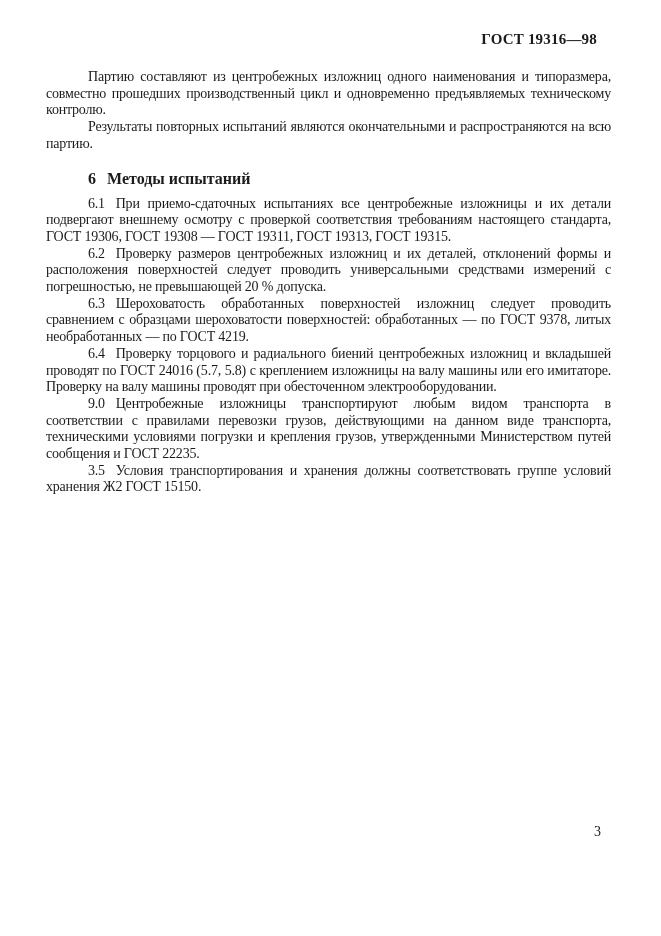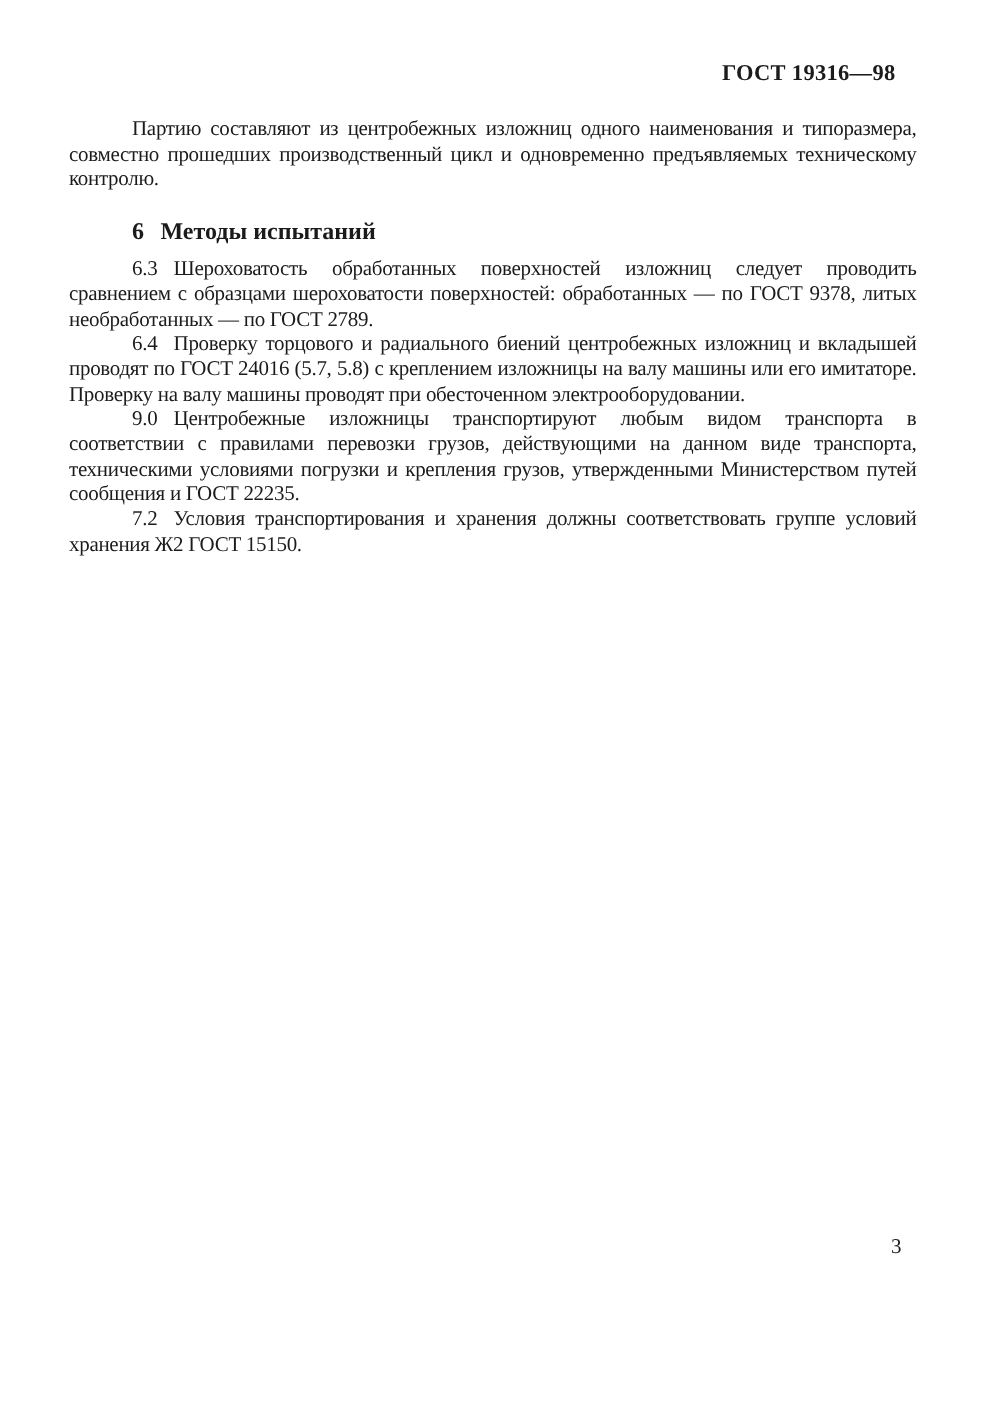--- a/index.html
+++ b/index.html
@@ -11,21 +11,21 @@
     position: relative;
     width: 661px;
     height: 936px;
     background: #ffffff;
     font-family: "Liberation Serif", "DejaVu Serif", serif;
     color: #1b1b1b;
     overflow: hidden;
     box-sizing: border-box;
   }
   .running-header {
-    padding: 42px 64px 0 46px;
+    padding: 32px 64px 0 46px;
     text-align: right;
     font-weight: bold;
     font-size: 15px;
     line-height: 15px;
     letter-spacing: 0.2px;
   }
   .doc-body {
     padding: 22px 50px 0 46px;
     font-size: 14px;
     line-height: 16.7px;
@@ -66,34 +66,37 @@
 
   <div class="running-header">
     <span>ГОСТ 19316—98</span>
   </div>
 
   <main class="doc-body">
 
     <p class="para">Партию составляют из центробежных изложниц одного наименования и типоразмера, совместно прошедших производственный цикл и одновременно предъявляемых техническому контролю.</p>
 
 
+    <p class="para">Результаты повторных испытаний являются окончательными и распространяются на всю партию.</p>
 
     <h2 class="section-heading">
       <span class="sec-num">6</span><span>Методы испытаний</span>
     </h2>
 
+    <p class="para"><span class="clause-num">6.1 </span><span>При приемо-сдаточных испытаниях все центробежные изложницы и их детали подвергают внешнему осмотру с проверкой соответствия требованиям настоящего стандарта, ГОСТ 19306, ГОСТ 19308 — ГОСТ 19311, ГОСТ 19313, ГОСТ 19315.</span></p>
 
+    <p class="para"><span class="clause-num">6.2 </span><span>Проверку размеров центробежных изложниц и их деталей, отклонений формы и расположения поверхностей следует проводить универсальными средствами измерений с погрешностью, не превышающей 20 % допуска.</span></p>
 
-    <p class="para"><span class="clause-num">6.3 </span><span>Шероховатость обработанных поверхностей изложниц следует проводить сравнением с образцами шероховатости поверхностей: обработанных — по ГОСТ 9378, литых необработанных — по ГОСТ 2789.</span></p>
+    <p class="para"><span class="clause-num">6.3 </span><span>Шероховатость обработанных поверхностей изложниц следует проводить сравнением с образцами шероховатости поверхностей: обработанных — по ГОСТ 9378, литых необработанных — по ГОСТ 4219.</span></p>
 
     <p class="para"><span class="clause-num">6.4 </span><span>Проверку торцового и радиального биений центробежных изложниц и вкладышей проводят по ГОСТ 24016 (5.7, 5.8) с креплением изложницы на валу машины или его имитаторе. Проверку на валу машины проводят при обесточенном электрооборудовании.</span></p>
 
 
     <p class="para"><span class="clause-num">9.0 </span><span>Центробежные изложницы транспортируют любым видом транспорта в соответствии с правилами перевозки грузов, действующими на данном виде транспорта, техническими условиями погрузки и крепления грузов, утвержденными Министерством путей сообщения и ГОСТ 22235.</span></p>
 
-    <p class="para"><span class="clause-num">7.2 </span><span>Условия транспортирования и хранения должны соответствовать группе условий хранения Ж2 ГОСТ 15150.</span></p>
+    <p class="para"><span class="clause-num">3.5 </span><span>Условия транспортирования и хранения должны соответствовать группе условий хранения Ж2 ГОСТ 15150.</span></p>
 
 
   </main>
 
   <div class="page-number">3</div>
 
 </div>
 
 </body></html>

